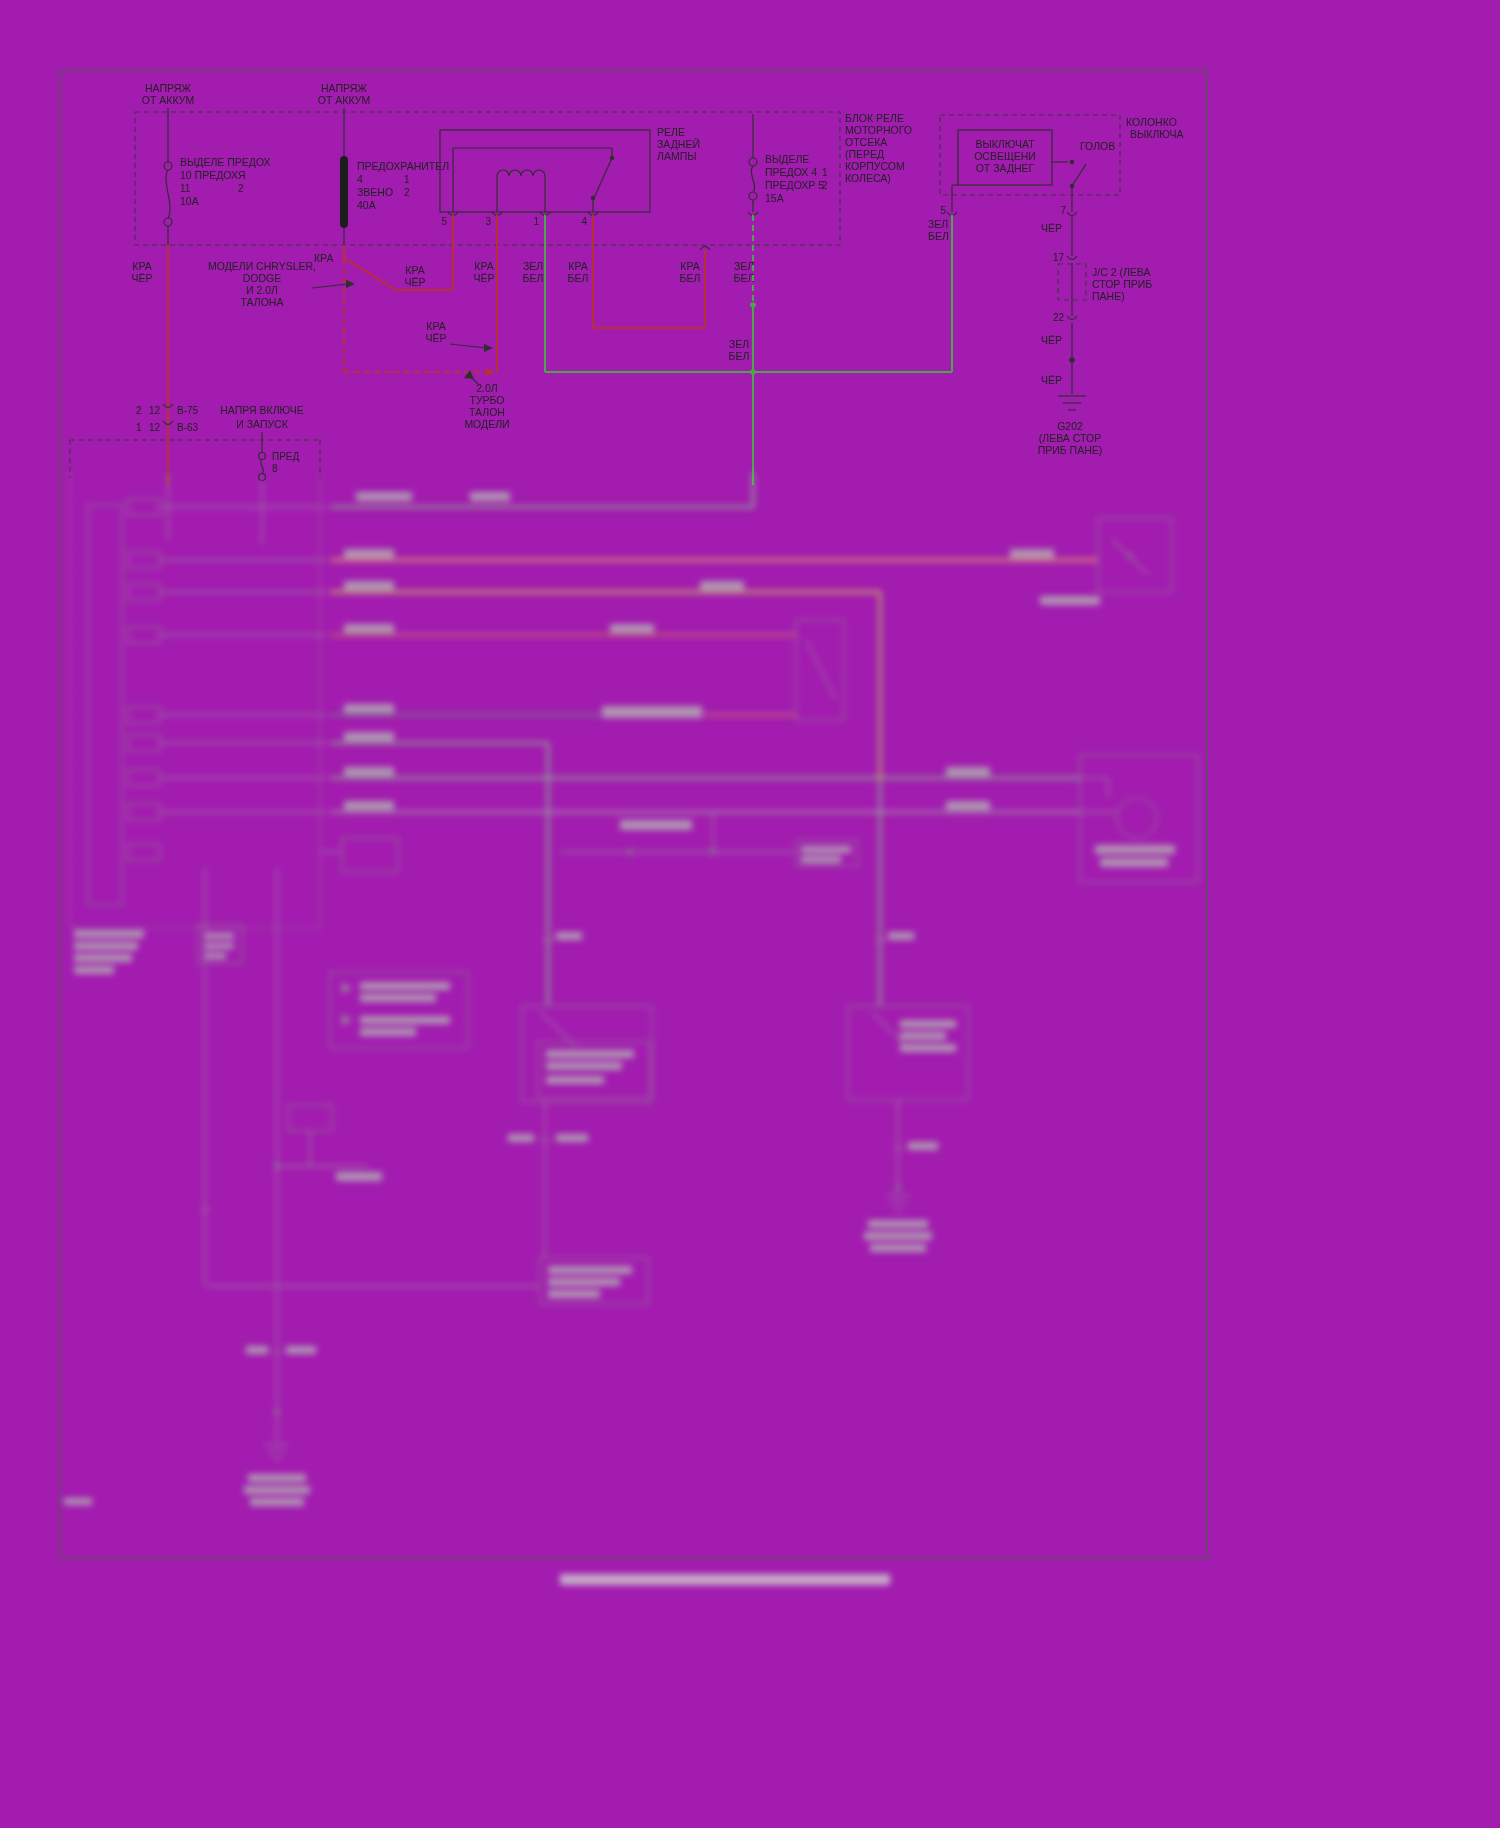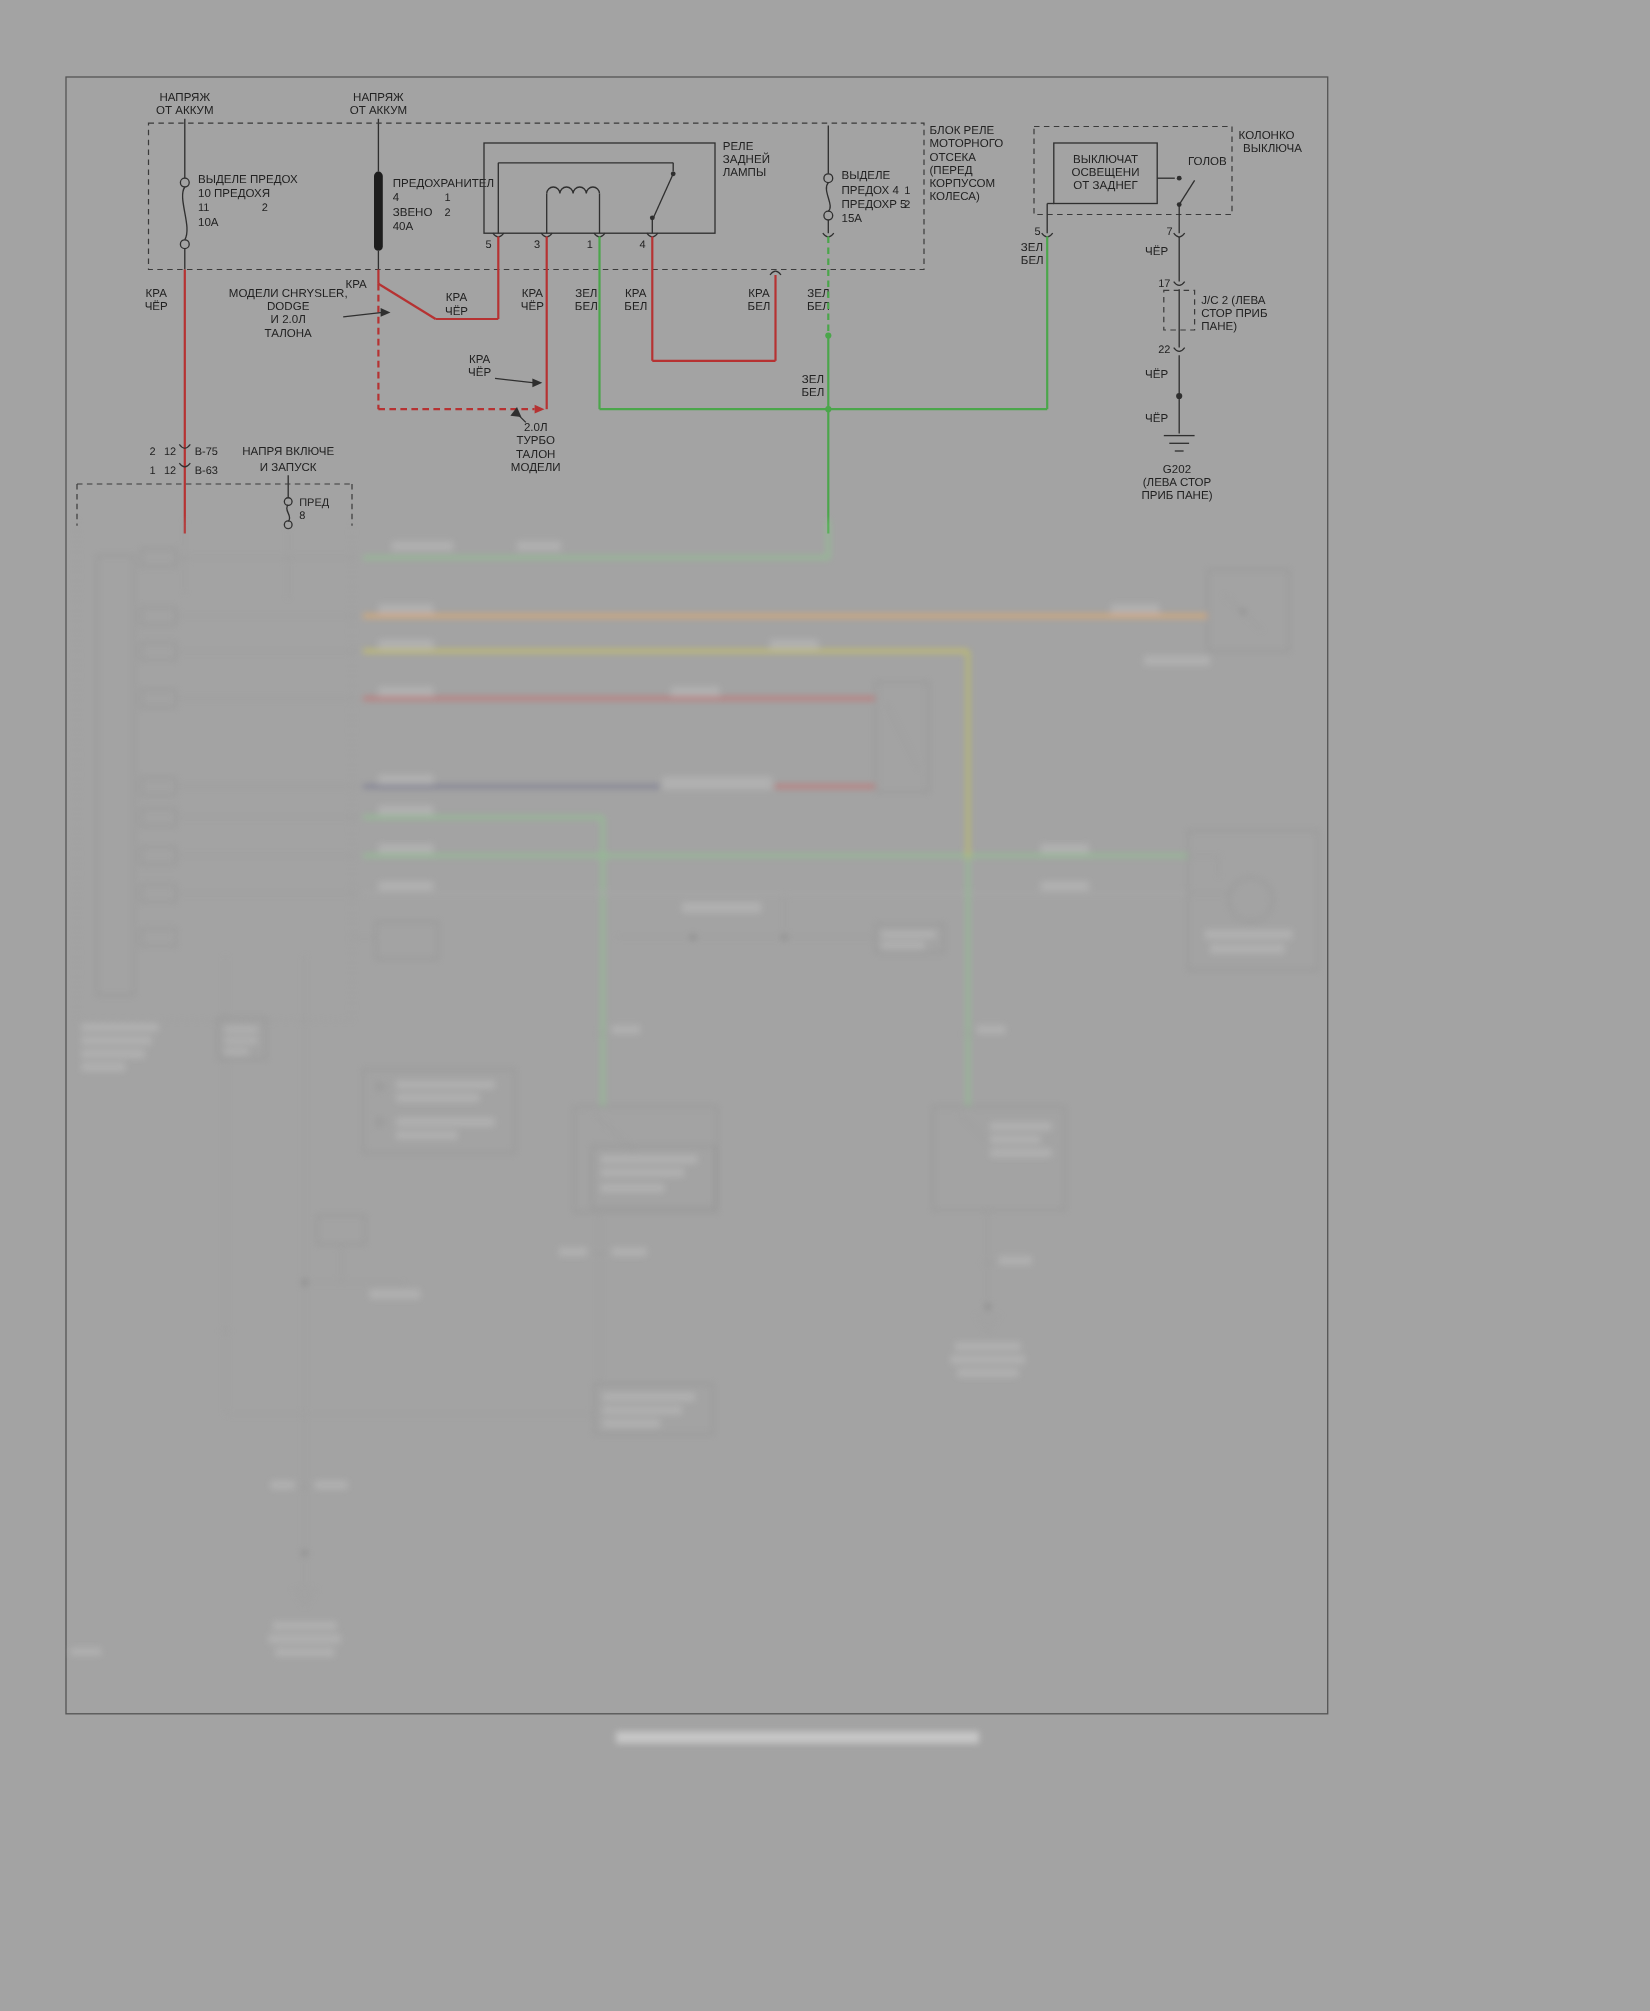--- a/index.html
+++ b/index.html
@@ -1,16 +1,16 @@
 <!DOCTYPE html>
 <html><head>
 <meta charset="utf-8">
 <style>
   html,body{margin:0;padding:0;background:#ffffff;}
-  .stage{position:relative;width:1500px;height:1828px;background:#a3a3a3;overflow:hidden;}
+  .stage{position:relative;width:1500px;height:1828px;background:#a21caf;overflow:hidden;}
   svg{display:block;}
   .t  {font-family:"Liberation Sans",sans-serif;font-size:10.5px;fill:#222;}
   .tp {font-family:"Liberation Sans",sans-serif;font-size:10px;fill:#222;}
   .wk {stroke:#2f2f2f;stroke-width:1.2;fill:none;}
   .wr {stroke:#b63232;stroke-width:2;fill:none;}
   .wrd{stroke:#b63232;stroke-width:2;fill:none;stroke-dasharray:6 4;}
   .wg {stroke:#4ba64b;stroke-width:2;fill:none;}
   .wgd{stroke:#4ba64b;stroke-width:2;fill:none;stroke-dasharray:6 4;}
   .db {stroke:#3a3a3a;stroke-width:1.1;fill:none;stroke-dasharray:5 4;}
   .sb {stroke:#2f2f2f;stroke-width:1.2;fill:none;}

